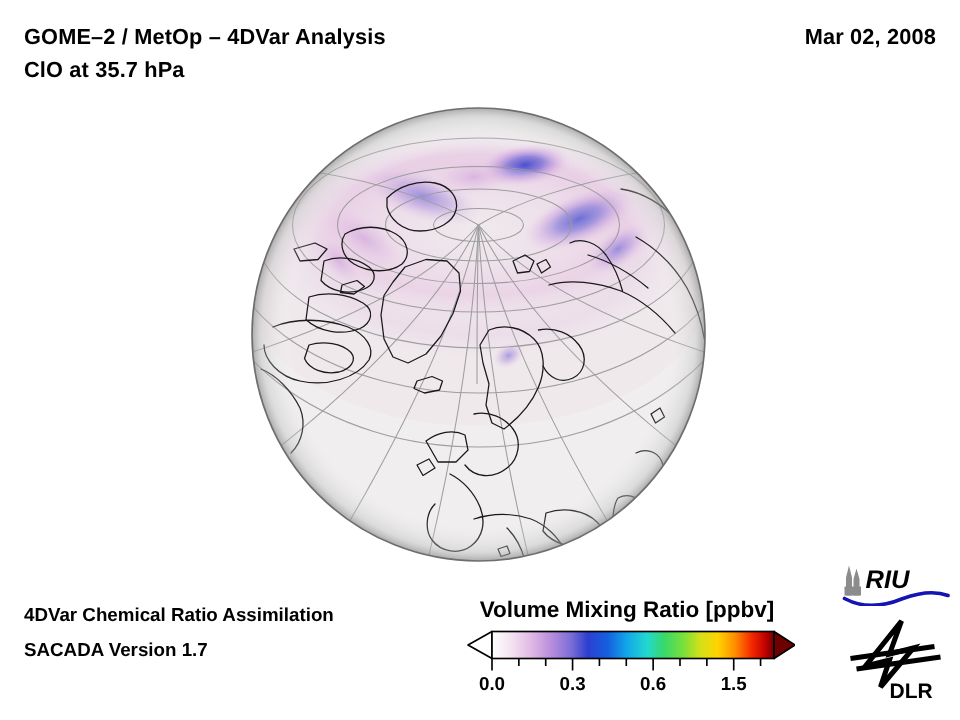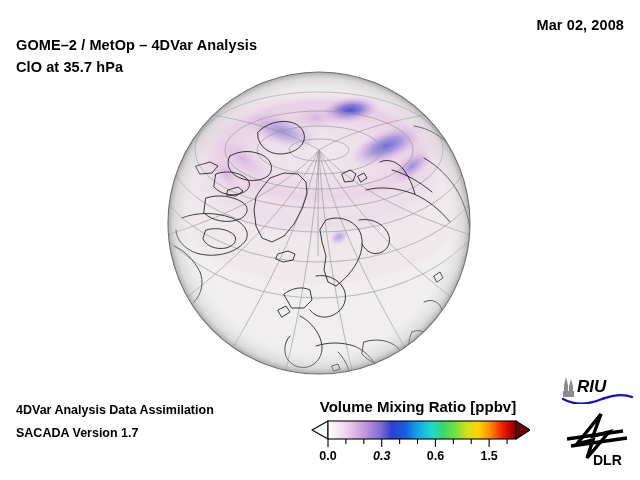--- a/index.html
+++ b/index.html
@@ -15,21 +15,20 @@
     font-family: "Liberation Sans", sans-serif;
     color: #000000;
   }
 
   
   #header-left {
     position: absolute;
     left: 16px;
     top: 14px;
     width: 330px;
-    margin-top: 20px;
   }
   #header-right {
     position: absolute;
     right: 16px;
     top: 14px;
     width: 300px;
     text-align: right;
   }
   .hdr-line {
     font-size: 14.5px;
@@ -298,21 +297,21 @@
     </g>
 
     <circle cx="153" cy="153" r="151" fill="url(#g-limb)"></circle>
   </g>
 
   <circle cx="153" cy="153" r="151" fill="none" stroke="#6e6e6e" stroke-width="1.1"></circle>
 </svg>
 </div>
 
 <div id="credits">
-  <div class="credit-line">4DVar Analysis Data Assimilation</div>
+  <div class="credit-line">4DVar Chemical Ratio Assimilation</div>
   <div class="credit-line">SACADA Version 1.7</div>
 </div>
 
 <div id="colorbar-block">
   <div id="colorbar-title">Volume Mixing Ratio [ppbv]</div>
 
   <svg id="colorbar-svg" width="224" height="30" viewBox="0 0 224 30" xmlns="http://www.w3.org/2000/svg">
     <defs>
       <linearGradient id="cbgrad" x1="0" y1="0" x2="1" y2="0">
           <stop offset="0%" stop-color="#ffffff"></stop>
@@ -351,21 +350,21 @@
         <line x1="93.61904761904762" y1="21" x2="93.61904761904762" y2="26"></line>
         <line x1="111.5238095238095" y1="21" x2="111.5238095238095" y2="26"></line>
         <line x1="147.33333333333331" y1="21" x2="147.33333333333331" y2="26"></line>
         <line x1="165.23809523809524" y1="21" x2="165.23809523809524" y2="26"></line>
         <line x1="201.047619047619" y1="21" x2="201.047619047619" y2="26"></line>
       </g>
   </svg>
 
   <div id="colorbar-ticklabels">
       <div class="tick-label" style="left: 22px; text-align: center;">0.0</div>
-      <div class="tick-label" style="left: 75.7143px; font-style: italic;">0.3</div>
+      <div class="tick-label" style="left: 75.7143px;">0.3</div>
       <div class="tick-label" style="left: 129.429px; text-align: right;">0.6</div>
       <div class="tick-label" style="left: 183.143px;">1.5</div>
     </div>
 </div>
 
 <div id="logo-riu">
   <svg width="76" height="30" viewBox="0 0 76 30" xmlns="http://www.w3.org/2000/svg">
 
     <g fill="#8c8c8c">
       <path d="M6 23 L6 11 L8 3 L10 11 L10 23 Z"></path>

